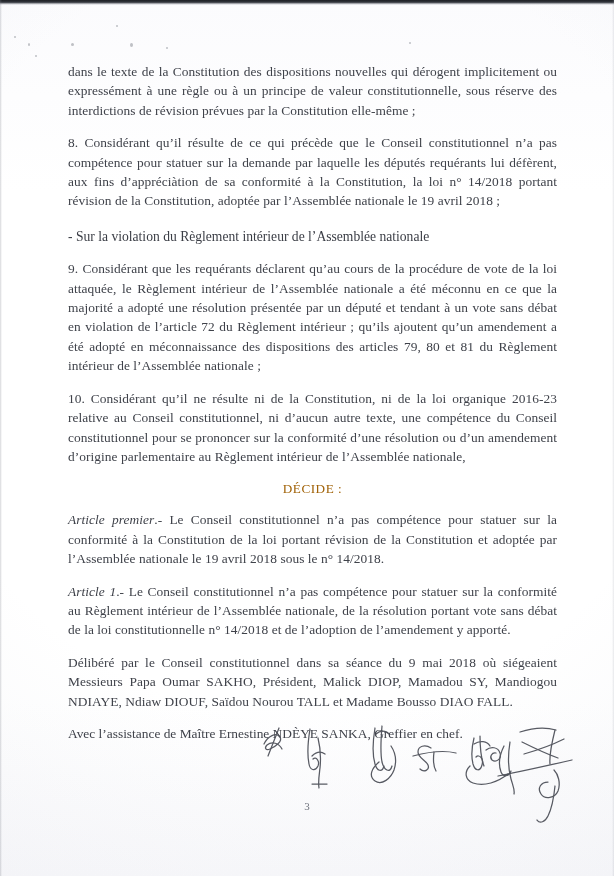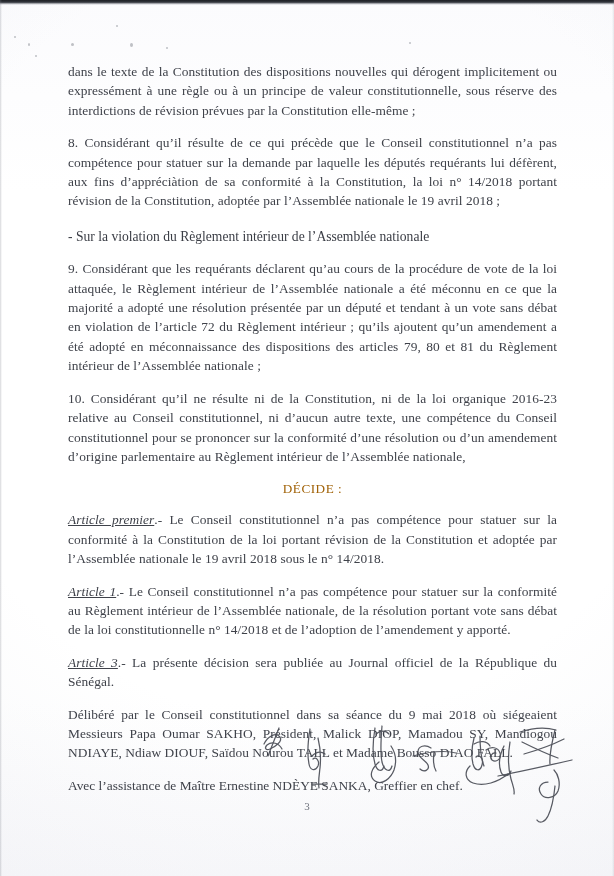--- a/index.html
+++ b/index.html
@@ -89,21 +89,20 @@
     margin: 0 0 12px 0;
     text-align: center;
     font-size: 13.2px;
     line-height: 19px;
     letter-spacing: 0.5px;
     color: #a16207;
   }
 
   .art-label {
     font-style: italic;
-    text-decoration: underline;
   }
 
   p.sig-note {
     margin: 0;
     font-size: 13.4px;
     line-height: 19.4px;
     text-align: left;
     color: #3f424a;
   }
 
@@ -162,21 +161,20 @@
     <p class="para">9. Considérant que les requérants déclarent qu’au cours de la procédure de vote de la loi attaquée, le Règlement intérieur de l’Assemblée nationale a été méconnu en ce que la majorité a adopté une résolution présentée par un député et tendant à un vote sans débat en violation de l’article 72 du Règlement intérieur ; qu’ils ajoutent qu’un amendement a été adopté en méconnaissance des dispositions des articles 79, 80 et 81 du Règlement intérieur de l’Assemblée nationale ;</p>
 
     <p class="para">10. Considérant qu’il ne résulte ni de la Constitution, ni de la loi organique 2016-23 relative au Conseil constitutionnel, ni d’aucun autre texte, une compétence du Conseil constitutionnel pour se prononcer sur la conformité d’une résolution ou d’un amendement d’origine parlementaire au Règlement intérieur de l’Assemblée nationale,</p>
 
     <p class="decide">DÉCIDE :</p>
 
     <p class="para"><span class="art-label">Article premier</span><span>.- Le Conseil constitutionnel n’a pas compétence pour statuer sur la conformité à la Constitution de la loi portant révision de la Constitution et adoptée par l’Assemblée nationale le 19 avril 2018 sous le n° 14/2018.</span></p>
 
     <p class="para"><span class="art-label">Article 1</span><span>.- Le Conseil constitutionnel n’a pas compétence pour statuer sur la conformité au Règlement intérieur de l’Assemblée nationale, de la résolution portant vote sans débat de la loi constitutionnelle n° 14/2018 et de l’adoption de l’amendement y apporté.</span></p>
 
-    <p class="para"><span class="art-label">Article 3</span><span>.- La présente décision sera publiée au Journal officiel de la République du Sénégal.</span></p>
 
     <p class="para">Délibéré par le Conseil constitutionnel dans sa séance du 9 mai 2018 où siégeaient Messieurs Papa Oumar SAKHO, Président, Malick DIOP, Mamadou SY, Mandiogou NDIAYE, Ndiaw DIOUF, Saïdou Nourou TALL et Madame Bousso DIAO FALL.</p>
 
     <p class="sig-note">Avec l’assistance de Maître Ernestine NDÈYE SANKA, Greffier en chef.</p>
 
   </div>
 
   <div class="signatures">
     <svg viewBox="0 0 330 115" xmlns="http://www.w3.org/2000/svg" fill="none" stroke="#4a4d56" stroke-width="1.25" stroke-linecap="round" stroke-linejoin="round">
 

